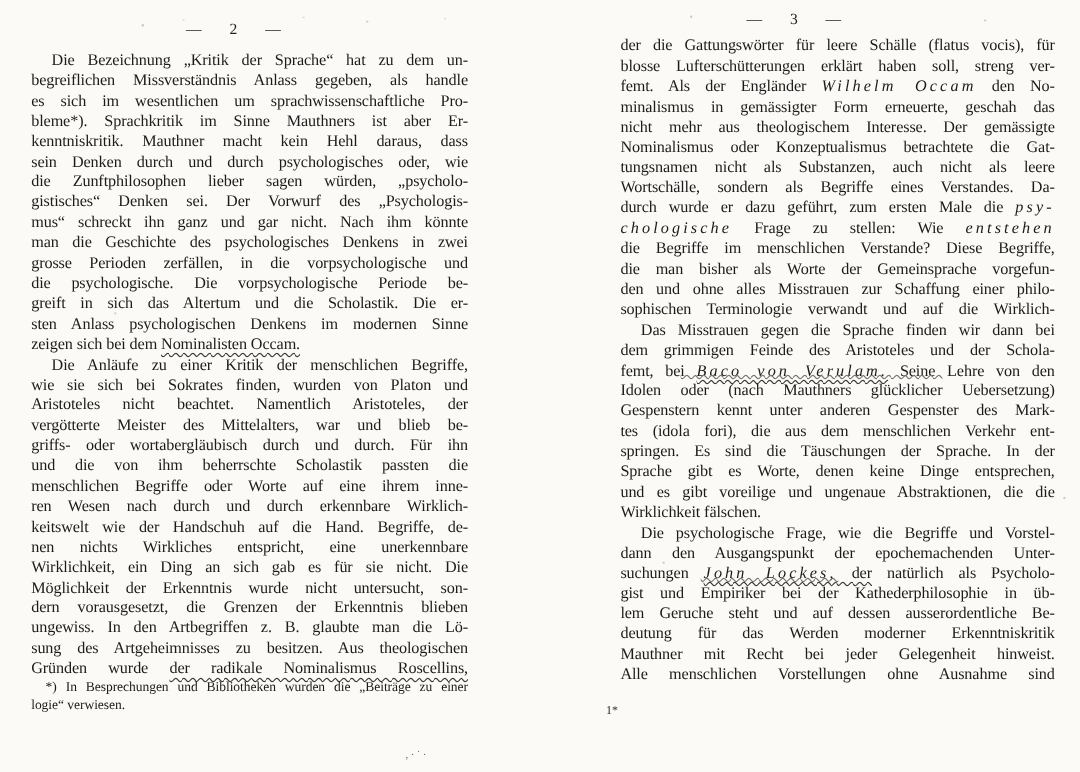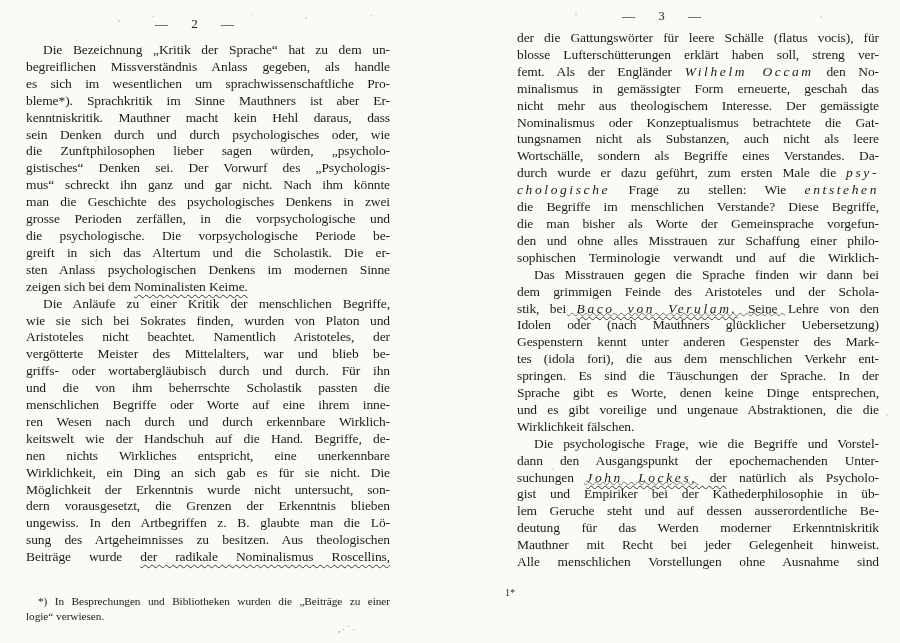--- a/index.html
+++ b/index.html
@@ -27,21 +27,21 @@
   .sp{letter-spacing:2.6px;font-style:italic;}
   .u{
     text-decoration-line:underline;text-decoration-style:wavy;
     text-decoration-color:#3a3a38;text-decoration-thickness:1.3px;
     text-underline-offset:2.5px;
   }
   .o{
     text-decoration-line:overline;text-decoration-style:wavy;
     text-decoration-color:#77756f;text-decoration-thickness:1px;
   }
-  .footnote{margin-top:28px;font-size:11.3px;letter-spacing:-0.05px;}
+  .footnote{margin-top:0;font-size:11.3px;letter-spacing:-0.05px;}
   .footnote .line{line-height:15px;min-height:15px;}
   .footnote .line.ind{text-indent:12px;}
   .sig{margin-top:16px;margin-left:-12px;font-size:10px;color:#2c2c2c;}
   .speck{position:absolute;border-radius:50%;background:#98968e;}
   .pencil-mark{position:absolute;color:#6d6b64;font-size:9px;letter-spacing:2px;}
 </style>
 </head>
 <body>
 
 <div class="scan">
@@ -56,37 +56,37 @@
         <div class="line"><span>kenntniskritik. Mauthner macht kein Hehl daraus, dass</span></div>
         <div class="line"><span>sein Denken durch und durch psychologisches oder, wie</span></div>
         <div class="line"><span>die Zunftphilosophen lieber sagen würden, „psycholo-</span></div>
         <div class="line"><span>gistisches“ Denken sei. Der Vorwurf des „Psychologis-</span></div>
         <div class="line"><span>mus“ schreckt ihn ganz und gar nicht. Nach ihm könnte</span></div>
         <div class="line"><span>man die Geschichte des psychologisches Denkens in zwei</span></div>
         <div class="line"><span>grosse Perioden zerfällen, in die vorpsychologische und</span></div>
         <div class="line"><span>die psychologische. Die vorpsychologische Periode be-</span></div>
         <div class="line"><span>greift in sich das Altertum und die Scholastik. Die er-</span></div>
         <div class="line"><span>sten Anlass psychologischen Denkens im modernen Sinne</span></div>
-        <div class="line end"><span>zeigen sich bei dem </span><span class="u">Nominalisten Keime.</span></div>
+        <div class="line end"><span>zeigen sich bei dem </span><span class="u">Nominalisten Occam.</span></div>
         <div class="line ind"><span>Die Anläufe zu einer Kritik der menschlichen Begriffe,</span></div>
         <div class="line"><span>wie sie sich bei Sokrates finden, wurden von Platon und</span></div>
         <div class="line"><span>Aristoteles nicht beachtet. Namentlich Aristoteles, der</span></div>
         <div class="line"><span>vergötterte Meister des Mittelalters, war und blieb be-</span></div>
         <div class="line"><span>griffs- oder wortabergläubisch durch und durch. Für ihn</span></div>
         <div class="line"><span>und die von ihm beherrschte Scholastik passten die</span></div>
         <div class="line"><span>menschlichen Begriffe oder Worte auf eine ihrem inne-</span></div>
         <div class="line"><span>ren Wesen nach durch und durch erkennbare Wirklich-</span></div>
         <div class="line"><span>keitswelt wie der Handschuh auf die Hand. Begriffe, de-</span></div>
         <div class="line"><span>nen nichts Wirkliches entspricht, eine unerkennbare</span></div>
         <div class="line"><span>Wirklichkeit, ein Ding an sich gab es für sie nicht. Die</span></div>
         <div class="line"><span>Möglichkeit der Erkenntnis wurde nicht untersucht, son-</span></div>
         <div class="line"><span>dern vorausgesetzt, die Grenzen der Erkenntnis blieben</span></div>
         <div class="line"><span>ungewiss. In den Artbegriffen z. B. glaubte man die Lö-</span></div>
         <div class="line"><span>sung des Artgeheimnisses zu besitzen. Aus theologischen</span></div>
-        <div class="line"><span>Beiträge wurde </span><span class="u">der radikale Nominalismus Roscellins,</span></div>
+        <div class="line"><span>Gründen wurde </span><span class="u">der radikale Nominalismus Roscellins,</span></div>
       </div>
     <div class="footnote" id="footnote-left">
         <div class="line ind"><span>*) In Besprechungen und Bibliotheken wurden die „Beiträge zu einer</span></div>
         <div class="line end"><span>logie“ verwiesen.</span></div>
       </div>
   </div>
 
   <div class="page page-right">
     <div class="pagenum">— 3 —</div>
     <div class="body" id="body-right">
@@ -99,21 +99,21 @@
         <div class="line"><span>tungsnamen nicht als Substanzen, auch nicht als leere</span></div>
         <div class="line"><span>Wortschälle, sondern als Begriffe eines Verstandes. Da-</span></div>
         <div class="line"><span>durch wurde er dazu geführt, zum ersten Male die </span><span class="sp">psy-</span></div>
         <div class="line"><span class="sp">chologische</span><span> Frage zu stellen: Wie </span><span class="sp">entstehen</span></div>
         <div class="line"><span>die Begriffe im menschlichen Verstande? Diese Begriffe,</span></div>
         <div class="line"><span>die man bisher als Worte der Gemeinsprache vorgefun-</span></div>
         <div class="line"><span>den und ohne alles Misstrauen zur Schaffung einer philo-</span></div>
         <div class="line"><span>sophischen Terminologie verwandt und auf die Wirklich-</span></div>
         <div class="line ind"><span>Das Misstrauen gegen die Sprache finden wir dann bei</span></div>
         <div class="line"><span>dem grimmigen Feinde des Aristoteles und der Schola-</span></div>
-        <div class="line"><span>stik, bei </span><span class="sp u">Baco von Verulam.</span><span> Seine Lehre von den</span></div>
+        <div class="line"><span>femt, bei </span><span class="sp u">Baco von Verulam.</span><span> Seine Lehre von den</span></div>
         <div class="line"><span>Idolen </span><span class="o">oder (nach Mauthners glücklicher</span><span> Uebersetzung)</span></div>
         <div class="line"><span>Gespenstern kennt unter anderen Gespenster des Mark-</span></div>
         <div class="line"><span>tes (idola fori), die aus dem menschlichen Verkehr ent-</span></div>
         <div class="line"><span>springen. Es sind die Täuschungen der Sprache. In der</span></div>
         <div class="line"><span>Sprache gibt es Worte, denen keine Dinge entsprechen,</span></div>
         <div class="line"><span>und es gibt voreilige und ungenaue Abstraktionen, die die</span></div>
         <div class="line end"><span>Wirklichkeit fälschen.</span></div>
         <div class="line ind"><span>Die psychologische Frage, wie die Begriffe und Vorstel-</span></div>
         <div class="line"><span>dann den Ausgangspunkt der epochemachenden Unter-</span></div>
         <div class="line"><span>suchungen </span><span class="sp u">John Lockes,</span><span class="u"> der</span><span> natürlich als Psycholo-</span></div>

